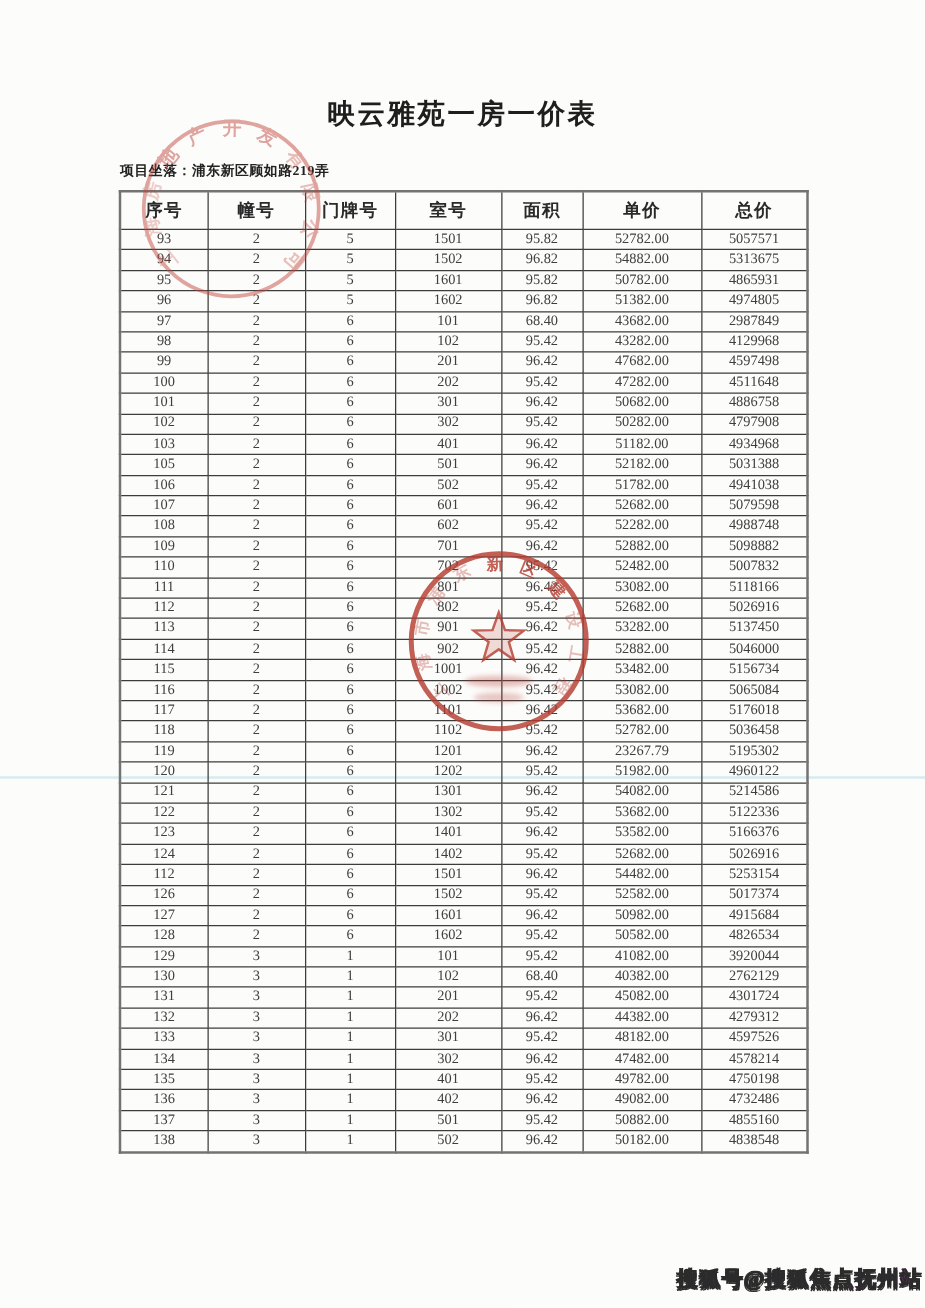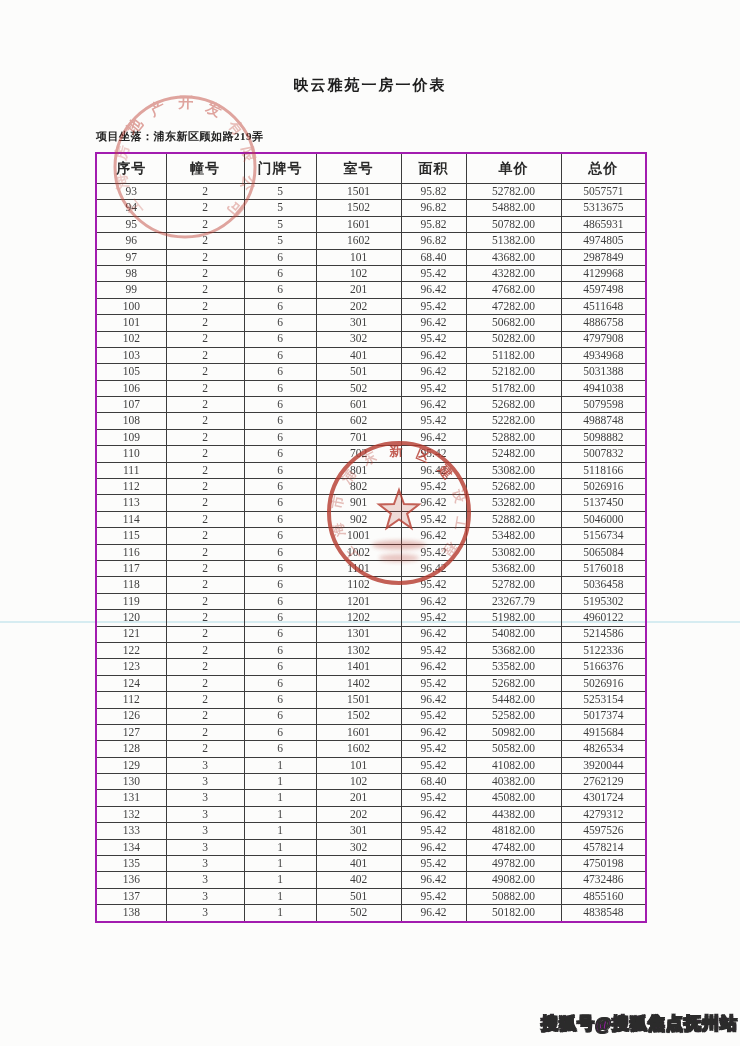--- a/index.html
+++ b/index.html
@@ -3,55 +3,55 @@
 <meta charset="utf-8">
 <style>
   html,body{margin:0;padding:0;background:#ffffff;}
   .page{
     position:relative;width:740px;height:1046px;overflow:hidden;
     background:#fcfcfb;
     font-family:"Liberation Serif","DejaVu Serif",serif;
   }
   .title{
     position:absolute;top:76px;left:0;width:740px;
-    text-align:center;font-size:15px;font-weight:bold;color:#1e1e1e;
+    text-align:center;font-size:22px;font-weight:bold;color:#1e1e1e;
     letter-spacing:2px;margin:0;
   }
   .location{
     position:absolute;top:129px;left:96px;
     font-size:11px;font-weight:bold;color:#222;letter-spacing:.5px;
   }
   .scan-line{
     position:absolute;top:621px;left:0;width:740px;height:2px;
     background:rgba(182,222,233,.55);z-index:0;
   }
   table.price{
     position:absolute;top:152px;left:95px;width:550px;z-index:1;
     border-collapse:collapse;table-layout:fixed;
     background:transparent;
   }
   table.price th,table.price td{
     border:1.4px solid #3c3c3c;
     text-align:center;vertical-align:middle;padding:0;
     color:#3e3e3e;overflow:hidden;white-space:nowrap;
   }
-  table.price{border:2px solid #a21caf;}
+  table.price{border:2px solid #737373;}
   table.price th{
     height:29px;font-size:14px;font-weight:bold;color:#2a2a2a;
     letter-spacing:1px;
   }
   table.price td{
     height:15.4px;font-size:11.5px;line-height:1;
   }
   .stamp{position:absolute;pointer-events:none;z-index:2;}
   .stamp-1{left:97px;top:79px;opacity:.48;filter:blur(.6px);}
   .stamp-2{left:317px;top:431px;opacity:.8;filter:blur(.5px);}
   .watermark{
     position:absolute;top:1012px;right:2px;z-index:3;
-    font-size:17px;font-weight:bold;letter-spacing:1px;color:#a21caf;
+    font-size:17px;font-weight:normal;letter-spacing:1px;color:#a21caf;
     -webkit-text-stroke:1.2px #2b2b2b;
     text-shadow:1px 1px 0 #2b2b2b,-1px -1px 0 #2b2b2b,1px -1px 0 #2b2b2b,-1px 1px 0 #2b2b2b;
   }
 </style>
 </head>
 <body>
 
 <div class="page">
 
   <h1 class="title">映云雅苑一房一价表</h1>

